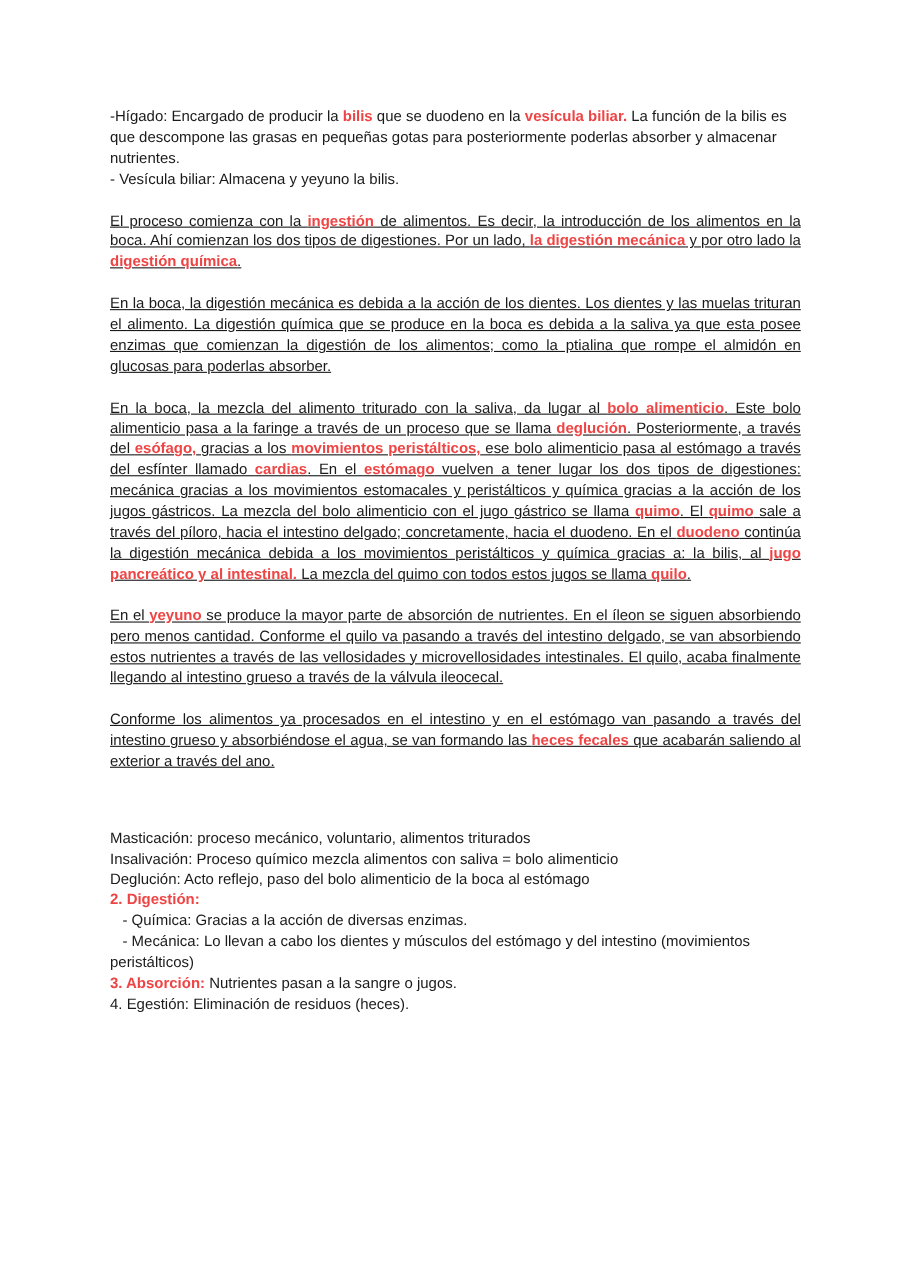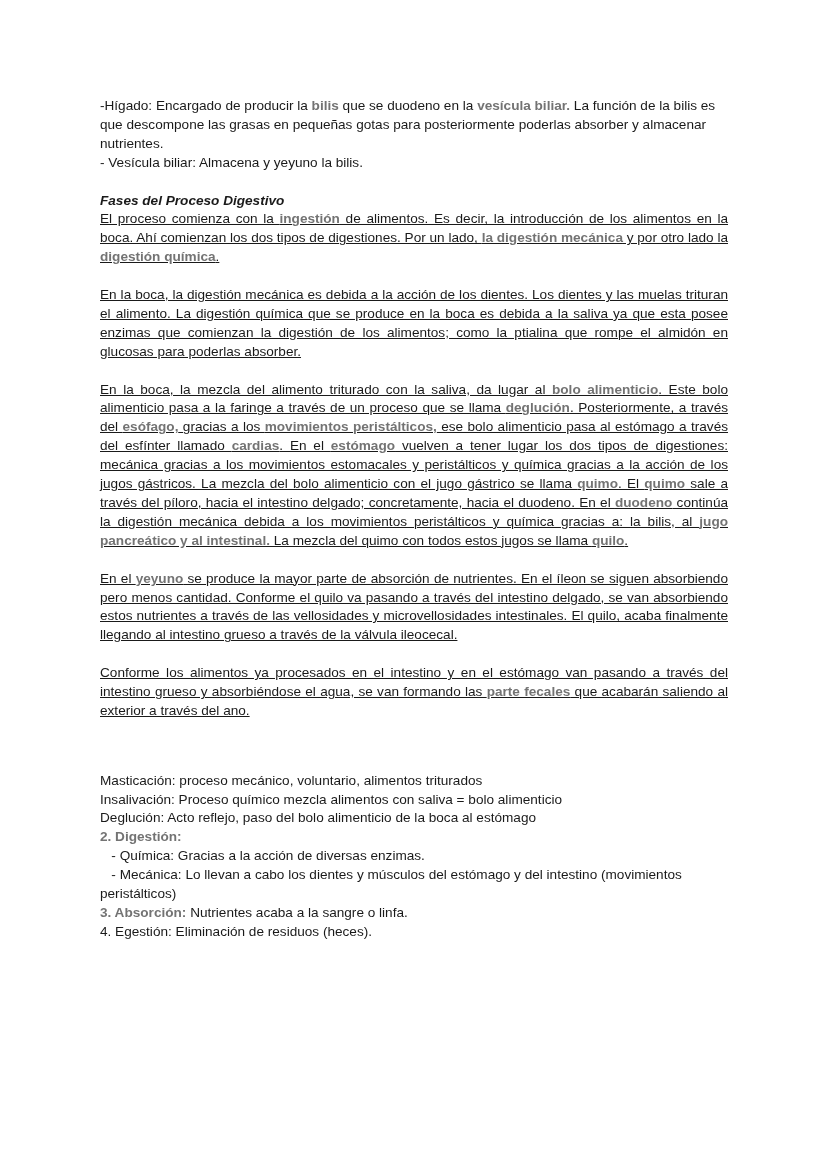--- a/index.html
+++ b/index.html
@@ -6,47 +6,46 @@
   body { width: 828px; height: 1169px; position: relative; overflow: hidden; }
   .page {
     position: absolute; left: 100px; top: 97px; width: 628px;
     font-family: "Liberation Sans", sans-serif;
     font-size: 13.6px; line-height: 18.9px; color: #1a1a1a;
   }
   p { margin: 0; }
   .justify { text-align: justify; text-decoration: underline; }
   .gap { height: 18.9px; }
   .gap2 { height: 37.8px; }
-  b { font-weight: bold; color: #737373; }
+  b { font-weight: bold; color: #ef4444; }
   .heading { font-weight: bold; font-style: italic; }
 </style>
 </head>
 <body>
 
 <div class="page">
   <div>
     <p><span>-Hígado: Encargado de producir la </span><b>bilis</b><span> que se duodeno en la </span><b>vesícula biliar.</b><span> La función de la bilis es que descompone las grasas en pequeñas gotas para posteriormente poderlas absorber y almacenar nutrientes.</span></p>
     <p><span>- Vesícula biliar: Almacena y yeyuno la bilis.</span></p>
   </div>
   <div class="gap"></div>
-  <p class="heading">Fases del Proceso Digestivo</p>
   <p class="justify"><span>El proceso comienza con la </span><b>ingestión</b><span> de alimentos. Es decir, la introducción de los alimentos en la boca. Ahí comienzan los dos tipos de digestiones. Por un lado, </span><b>la digestión mecánica</b><span> y por otro lado la </span><b>digestión química</b><span>.</span></p>
   <div class="gap"></div>
   <p class="justify"><span>En la boca, la digestión mecánica es debida a la acción de los dientes. Los dientes y las muelas trituran el alimento. La digestión química que se produce en la boca es debida a la saliva ya que esta posee enzimas que comienzan la digestión de los alimentos; como la ptialina que rompe el almidón en glucosas para poderlas absorber.</span></p>
   <div class="gap"></div>
   <p class="justify"><span>En la boca, la mezcla del alimento triturado con la saliva, da lugar al </span><b>bolo alimenticio</b><span>. Este bolo alimenticio pasa a la faringe a través de un proceso que se llama </span><b>deglución</b><span>. Posteriormente, a través del </span><b>esófago,</b><span> gracias a los </span><b>movimientos peristálticos,</b><span> ese bolo alimenticio pasa al estómago a través del esfínter llamado </span><b>cardias</b><span>. En el </span><b>estómago</b><span> vuelven a tener lugar los dos tipos de digestiones: mecánica gracias a los movimientos estomacales y peristálticos y química gracias a la acción de los jugos gástricos. La mezcla del bolo alimenticio con el jugo gástrico se llama </span><b>quimo</b><span>. El </span><b>quimo</b><span> sale a través del píloro, hacia el intestino delgado; concretamente, hacia el duodeno. En el </span><b>duodeno</b><span> continúa la digestión mecánica debida a los movimientos peristálticos y química gracias a: la bilis, al </span><b>jugo pancreático y al intestinal.</b><span> La mezcla del quimo con todos estos jugos se llama </span><b>quilo</b><span>.</span></p>
   <div class="gap"></div>
   <p class="justify"><span>En el </span><b>yeyuno</b><span> se produce la mayor parte de absorción de nutrientes. En el íleon se siguen absorbiendo pero menos cantidad. Conforme el quilo va pasando a través del intestino delgado, se van absorbiendo estos nutrientes a través de las vellosidades y microvellosidades intestinales. El quilo, acaba finalmente llegando al  intestino grueso a través de la válvula ileocecal.</span></p>
   <div class="gap"></div>
-  <p class="justify"><span>Conforme los alimentos ya procesados en el intestino y en el estómago van pasando a través del intestino grueso y absorbiéndose el agua, se van formando las </span><b>parte fecales</b><span> que acabarán saliendo al exterior a través del ano.</span></p>
+  <p class="justify"><span>Conforme los alimentos ya procesados en el intestino y en el estómago van pasando a través del intestino grueso y absorbiéndose el agua, se van formando las </span><b>heces fecales</b><span> que acabarán saliendo al exterior a través del ano.</span></p>
   <div class="gap2"></div>
   <div class="gap" style="height:13px"></div>
   <div id="summary">
       <p style="white-space: pre-wrap;"><span>Masticación: proceso mecánico, voluntario, alimentos triturados</span></p>
       <p style="white-space: pre-wrap;"><span>Insalivación: Proceso químico mezcla alimentos con saliva = bolo alimenticio</span></p>
       <p style="white-space: pre-wrap;"><span>Deglución: Acto reflejo, paso del bolo alimenticio de la boca al estómago</span></p>
       <p style="white-space: pre-wrap;"><b>2. Digestión:</b></p>
       <p style="white-space: pre-wrap;"><span>   - Química: Gracias a la acción de diversas enzimas.</span></p>
       <p style="white-space: pre-wrap;"><span>   - Mecánica: Lo llevan a cabo los dientes y músculos del estómago y del intestino (movimientos peristálticos)</span></p>
-      <p style="white-space: pre-wrap;"><b>3. Absorción:</b><span> Nutrientes acaba a la sangre o linfa.</span></p>
+      <p style="white-space: pre-wrap;"><b>3. Absorción:</b><span> Nutrientes pasan a la sangre o jugos.</span></p>
       <p style="white-space: pre-wrap;"><span>4. Egestión: Eliminación de residuos (heces).</span></p>
     </div>
 </div>
 
 </body></html>

